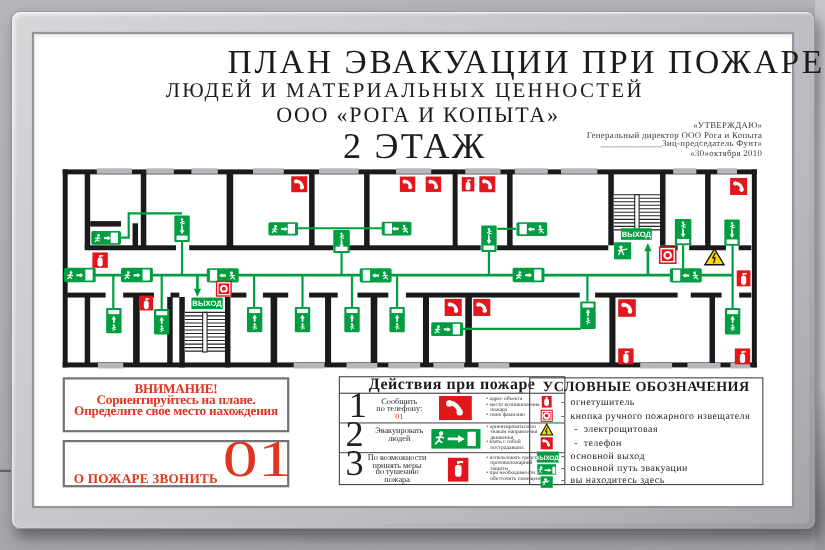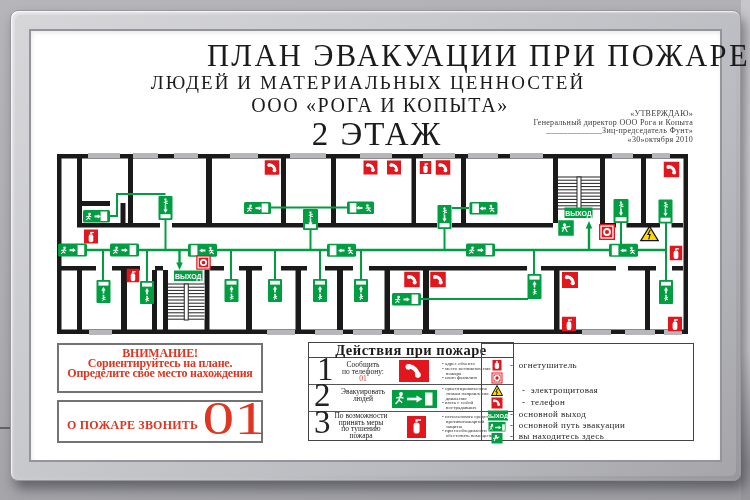--- a/index.html
+++ b/index.html
@@ -28,21 +28,21 @@
         letter-spacing:1.6px;color:#1b1b1b;}
   .floor{left:0;top:115.5px;transform:translateX(2px);width:750px;text-align:center;font-size:33px;
          letter-spacing:2px;color:#1b1b1b;}
   .approve{left:513px;top:110px;width:180px;text-align:right;font-size:8px;
            letter-spacing:0.3px;line-height:8.5px;color:#3a3a3a;}
   .plan{left:0;top:0;}
   .redbox{border:2px solid #737373;color:#e03520;text-align:center;}
   .b1{left:57px;top:342.5px;width:202px;height:43px;font-weight:bold;
       font-size:12px;line-height:10.1px;padding-top:3.5px;letter-spacing:-0.2px;}
   .b2{left:57px;top:400px;width:202px;height:38.5px;}
-  .b2 .call{position:absolute;left:8px;top:16px;font-size:12px;font-weight:bold;letter-spacing:0.2px;text-align:center;}
+  .b2 .call{position:absolute;left:8px;top:26px;font-size:12px;font-weight:bold;letter-spacing:0.2px;text-align:center;}
   .b2 .num{position:absolute;right:-5px;top:-7px;font-size:47px;line-height:47px;transform:scaleX(1.35);transform-origin:100% 0;}
   .blackbox{border:1px solid #444;}
   .b3{left:272px;top:342px;width:204px;height:97px;margin-left:36px;}
   .b4{left:481px;top:343px;width:211px;height:96px;}
   .b3 .hd,.b4 .hd{text-align:center;font-weight:bold;font-size:14.5px;line-height:15px;color:#1b1b1b;}
   .b4 .hd{font-size:12.8px;letter-spacing:0.4px;line-height:14.5px;}
   .b3 .hd{border-bottom:1px solid #444;line-height:13.5px;padding-top:0.5px;letter-spacing:0.5px;}
   .num3{position:absolute;font-size:33px;line-height:33px;color:#222;}
   .steptext{position:absolute;text-align:center;font-size:7.5px;line-height:6.9px;color:#222;}
   .tiny{position:absolute;font-size:5px;line-height:4.8px;color:#333;}
@@ -419,20 +419,21 @@
       <rect width="19" height="22" fill="#E2171E"></rect>
       <rect x="6.6" y="6.5" width="6" height="11" rx="2.8" fill="#fff"></rect>
       <rect x="8.5" y="3.2" width="2.2" height="2.6" fill="#fff"></rect>
       <path d="M10.5 4 L14 4" stroke="#fff" stroke-width="1.6"></path>
     </svg>
     <div class="tiny" style="left:133px;top:19px;width:70px;">•&nbsp;адрес&nbsp;объекта<br>•&nbsp;место&nbsp;возникновения<br>&nbsp;&nbsp;&nbsp;пожара<br>•&nbsp;свою&nbsp;фамилию</div>
     <div class="tiny" style="left:133px;top:44px;width:70px;">•&nbsp;ориентироваться&nbsp;по<br>&nbsp;&nbsp;&nbsp;знакам&nbsp;направления<br>&nbsp;&nbsp;&nbsp;движения<br>•&nbsp;взять&nbsp;с&nbsp;собой<br>&nbsp;&nbsp;&nbsp;пострадавших</div>
     <div class="tiny" style="left:133px;top:72px;width:70px;">•&nbsp;использовать&nbsp;средства<br>&nbsp;&nbsp;&nbsp;противопожарной<br>&nbsp;&nbsp;&nbsp;защиты<br>•&nbsp;при&nbsp;необходимости<br>&nbsp;&nbsp;&nbsp;обесточить&nbsp;помещение</div>
   </div>
   <div class="abs blackbox b4">
+    <div class="hd">УСЛОВНЫЕ ОБОЗНАЧЕНИЯ</div>
     <svg class="abs" style="left:6px;top:15px;" width="200" height="92" viewBox="0 0 200 92">
       <rect x="4.5" y="1" width="9" height="10.5" fill="#E2171E"></rect>
       <rect x="6.7" y="3.5" width="4.4" height="6.6" rx="2" fill="#fff"></rect>
       <rect x="8.1" y="1.9" width="1.6" height="1.8" fill="#fff"></rect>
       <rect x="3.5" y="13.5" width="11" height="11" fill="#E2171E"></rect>
       <rect x="5" y="15" width="8" height="8" fill="none" stroke="#fff" stroke-width="1"></rect>
       <circle cx="9" cy="19" r="2.4" fill="none" stroke="#fff" stroke-width="1.5"></circle>
       <path d="M9 26.5 L14.5 36.5 L3.5 36.5 Z" fill="#FFD800" stroke="#111" stroke-width="1"></path>
       <path d="M9.6 29.5 L7.8 33 L9.5 33 L8.4 35.8" stroke="#111" stroke-width="0.9" fill="none"></path>
       <rect x="3.5" y="38.5" width="11" height="11" fill="#E2171E"></rect>
@@ -445,18 +446,19 @@
       <circle cx="4" cy="66" r="1.2" fill="#fff"></circle>
       <path d="M3.7 67 L3 69.5 M3.5 67.3 L5 68 M3.6 67.5 L1.9 67.9 M3 69.5 L4.4 70.8 M3 69.5 L1.5 71.3" stroke="#fff" stroke-width="0.8" fill="none" stroke-linecap="round"></path>
       <line x1="7" y1="68.5" x2="11.5" y2="68.5" stroke="#fff" stroke-width="1.4"></line>
       <path d="M10.6 66.7 L13.6 68.5 L10.6 70.3 Z" fill="#fff"></path>
       <rect x="14.2" y="65.3" width="2.6" height="6.4" fill="#fff"></rect>
       <rect x="3.5" y="74" width="11" height="10.5" fill="#009E40"></rect>
       <circle cx="8" cy="77" r="1.3" fill="#fff"></circle>
       <path d="M7.7 78.2 L6.3 81.7 M7.6 78.5 L9.5 79.4 M5.5 79.3 L11 78.2" stroke="#fff" stroke-width="1" fill="none" stroke-linecap="round"></path>
     </svg>
     <div class="leg" style="left:28px;top:16px;">-&nbsp;&nbsp;огнетушитель</div>
+    <div class="leg" style="left:28px;top:28.5px;">-&nbsp;&nbsp;кнопка ручного пожарного извещателя</div>
     <div class="leg" style="left:40px;top:40.5px;">-&nbsp;&nbsp;электрощитовая</div>
     <div class="leg" style="left:40px;top:52.5px;">-&nbsp;&nbsp;телефон</div>
     <div class="leg" style="left:28px;top:64.5px;">-&nbsp;&nbsp;основной выход</div>
     <div class="leg" style="left:28px;top:75.5px;">-&nbsp;&nbsp;основной путь эвакуации</div>
     <div class="leg" style="left:28px;top:86.5px;">-&nbsp;&nbsp;вы находитесь здесь</div>
   </div>
 
 </body></html>

